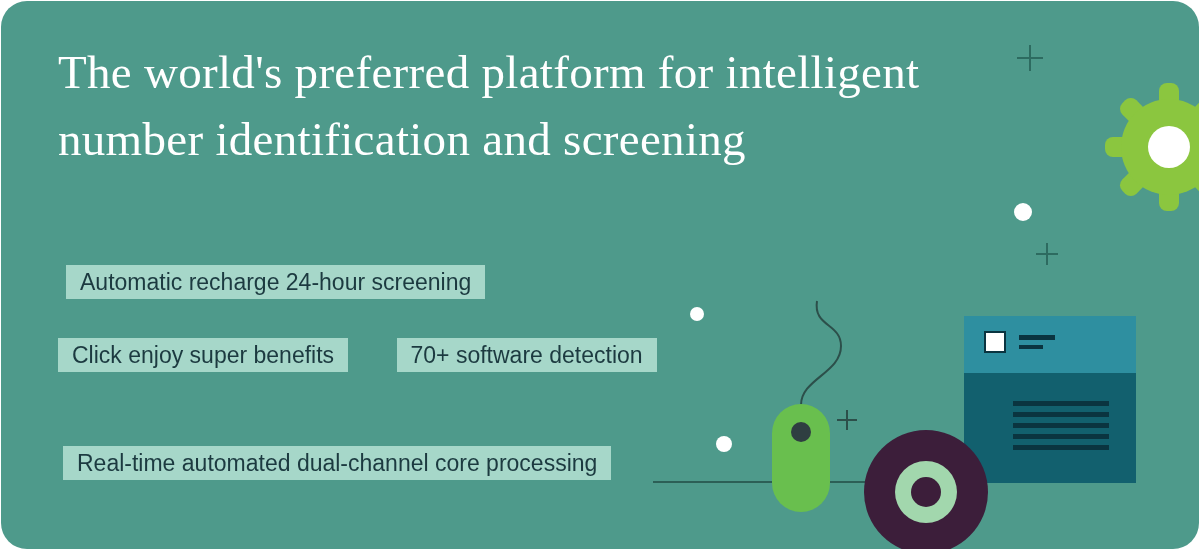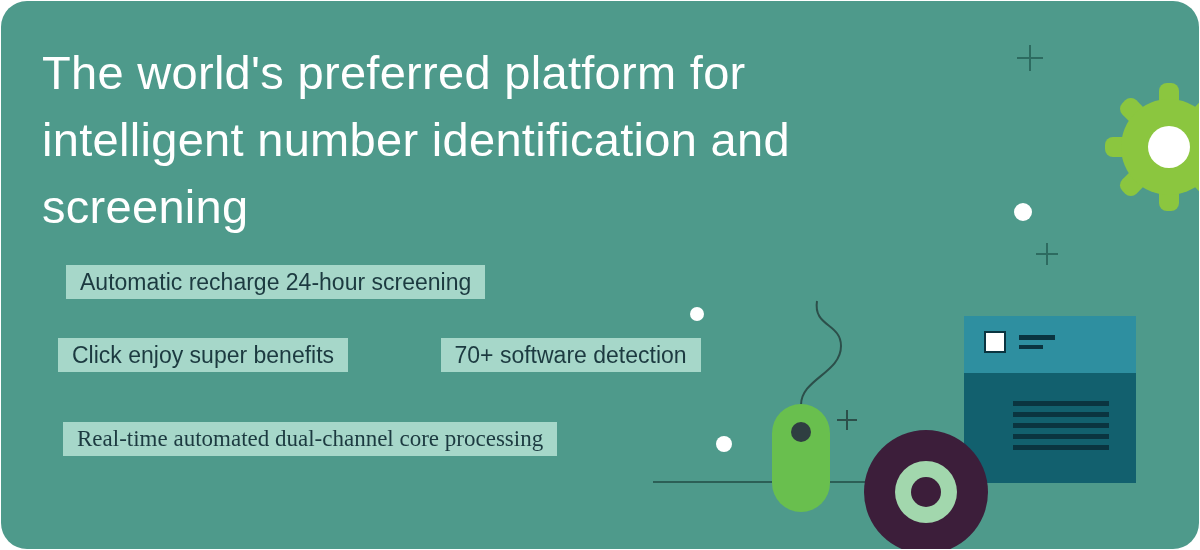--- a/index.html
+++ b/index.html
@@ -12,29 +12,29 @@
     position:absolute;left:1px;top:1px;right:1px;bottom:1px;
     background:#4e9a8b;
     border-radius:26px;
     overflow:hidden;
   }
   .deco{
     position:absolute;left:0;top:0;width:1200px;height:550px;
     pointer-events:none;
   }
   .heading{
-    position:absolute;left:41px;top:38px;width:905px;margin:0;
+    position:absolute;left:57px;top:38px;width:905px;margin:0;
     font-size:47px;line-height:67px;font-weight:500;
-    color:#ffffff;letter-spacing:0.3px;
+    color:#ffffff;letter-spacing:0.3px;font-family:Liberation Serif, serif;
   }
   .row{position:absolute;white-space:nowrap;}
   .row1{left:65px;top:264px;}
   .row2{left:57px;top:337px;}
-  .row3{left:62px;top:421px;font-family:Liberation Serif, serif;}
-  .row2 .tag + .tag{margin-left:88px;}
+  .row3{left:62px;top:445px;}
+  .row2 .tag + .tag{margin-left:44px;}
   .tag{
     display:inline-block;
     background:#a6d7c9;
     color:#1c3a40;
     font-size:23px;line-height:28px;
     padding:3px 14px;
   }
   .footerline{
     position:absolute;left:57px;top:494px;
     color:#ffffff;font-size:17.5px;font-weight:700;

